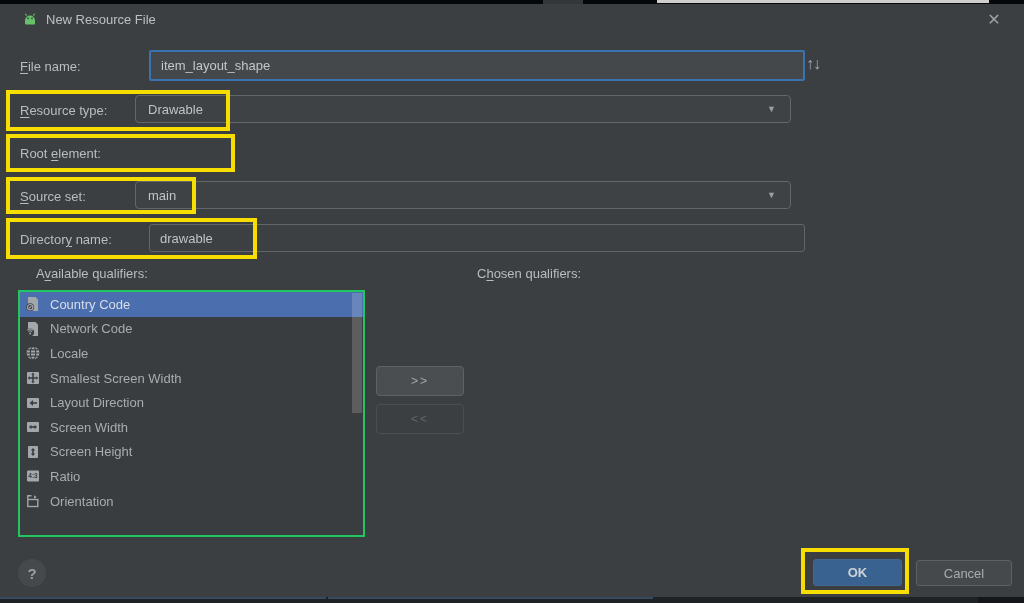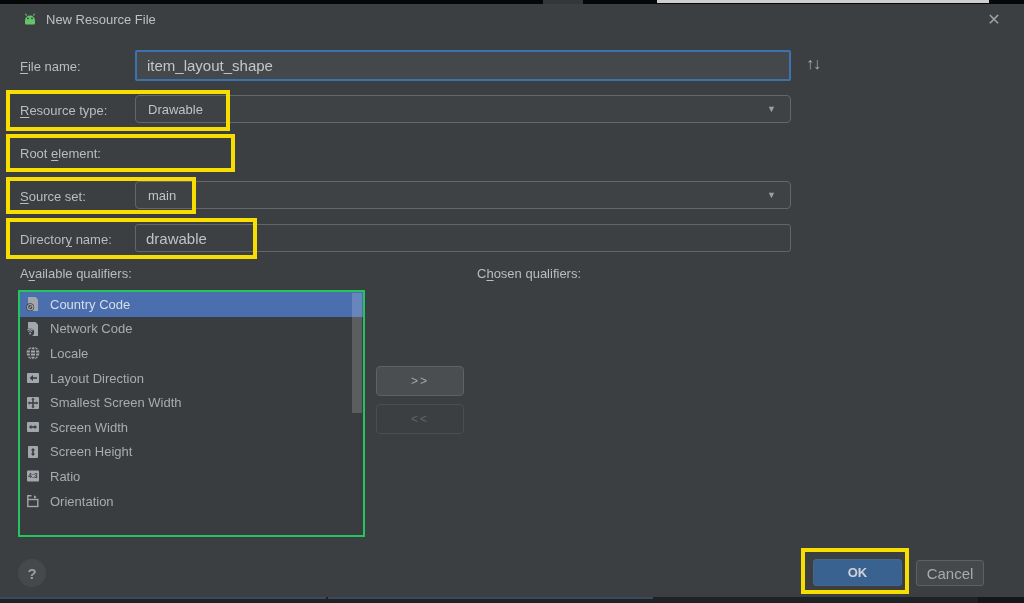--- a/index.html
+++ b/index.html
@@ -19,23 +19,23 @@
   .taskbar-dark { position:absolute; left:978px; top:0; width:46px; height:6px; background:#141619; }
   
   .app-icon { position:absolute; left:22px; top:11px; width:16px; height:16px; }
   .win-title { position:absolute; left:46px; top:12px; font-size:13px; color:#bcc0c3; }
   .close-btn { position:absolute; left:982px; top:8px; width:24px; height:24px; line-height:24px;
                text-align:center; font-size:16px; color:#9da1a4; cursor:default; }
   
   .row-label { position:absolute; left:20px; height:18px; line-height:18px; color:#b9bdc0; }
   .mn { text-decoration:underline; text-underline-offset:2px; }
   .txt-field {
-    position:absolute; left:135px; width:656px; height:28px;
+    position:absolute; left:149px; width:656px; height:28px;
     background:#3d4043; border:1px solid #60666a; border-radius:3px;
-    color:#bfc3c6; font-family:"Liberation Sans",sans-serif; font-size:15px;
+    color:#bfc3c6; font-family:"Liberation Sans",sans-serif; font-size:13px;
     padding:0 10px; outline:none;
   }
   .txt-field.focused {
     height:31px; border:2px solid #3b73b0; background:#45484a; border-radius:2px; color:#c3c7cb;
   }
   .combo {
     position:absolute; left:135px; width:656px; height:28px;
     background:#3e4244; border:1px solid #62676a; border-radius:4px;
     display:flex; align-items:center; padding:0 12px;
   }
@@ -67,23 +67,23 @@
   .move-add { top:366px; background:#4a4e51; border:1px solid #5d6265; color:#a3a8ab; }
   .move-remove { top:404px; background:transparent; border:1px solid #4a4e51; color:#606568; }
   
   .help-btn { position:absolute; left:18px; top:559px; width:28px; height:28px; border-radius:50%;
               background:#46494c; color:#9a9fa2; font-size:15px; font-weight:bold;
               display:flex; align-items:center; justify-content:center; }
   .ok-btn { position:absolute; left:813px; top:559px; width:89px; height:27px;
             background:#3a6290; border:1px solid #45678e; border-radius:3px;
             color:#ccd2d8; font-weight:bold; font-size:13px;
             display:flex; align-items:center; justify-content:center; }
-  .cancel-btn { position:absolute; left:916px; top:560px; width:68px; height:26px;
+  .cancel-btn { position:absolute; left:916px; top:560px; width:96px; height:26px;
             background:#45494b; border:1px solid #5d6164; border-radius:3px;
-            color:#a8acb0; font-size:15px;
+            color:#a8acb0; font-size:13px;
             display:flex; align-items:center; justify-content:center; }
   
   .anno { position:absolute; border:4px solid #f8de00; background:transparent; pointer-events:none; }
   .anno-resource  { left:6px;   top:90px;  width:224px; height:41px; }
   .anno-root      { left:6px;   top:134px; width:229px; height:38px; }
   .anno-source    { left:6px;   top:177px; width:190px; height:37px; }
   .anno-directory { left:6px;   top:218px; width:251px; height:41px; }
   .anno-ok        { left:801px; top:548px; width:108px; height:46px; }
 </style>
 </head>
@@ -121,21 +121,21 @@
 
   <label class="row-label" style="top:188px"><span></span><span class="mn">S</span><span>ource set:</span></label>
   <div class="combo" style="top:181px">
     <span class="combo-value">main</span>
     <span class="combo-arrow">▼</span>
   </div>
 
   <label class="row-label" style="top:231px"><span>Director</span><span class="mn">y</span><span> name:</span></label>
   <input class="txt-field" style="top: 224px;" readonly="" value="drawable">
 
-  <div class="section-label" style="left:20px"><span>A</span><span class="mn">v</span><span>ailable qualifiers:</span></div>
+  <div class="section-label" style="left:36px"><span>A</span><span class="mn">v</span><span>ailable qualifiers:</span></div>
   <div class="section-label" style="left:477px"><span>C</span><span class="mn">h</span><span>osen qualifiers:</span></div>
 
   <div class="qual-list">
     <div class="q-row selected">
         <span class="q-icon">
           <svg viewBox="0 0 16 16">
             <path d="M3 1h7.5L13 3.5V15H3z" fill="#a2a7ab"></path>
             <circle cx="5.2" cy="11.2" r="3.9" fill="#3a3d3f"></circle>
             <circle cx="5.2" cy="11.2" r="2.7" fill="none" stroke="#a2a7ab" stroke-width="1.2"></circle>
             <path d="M4 12.4l2.4-2.4" stroke="#a2a7ab" stroke-width="1.2"></path>
@@ -161,36 +161,36 @@
             <circle cx="8" cy="8" r="6.3" fill="#a2a7ab"></circle>
             <ellipse cx="8" cy="8" rx="2.7" ry="6.3" fill="none" stroke="#3a3d3f" stroke-width="1.1"></ellipse>
             <path d="M1.7 8h12.6M2.6 4.9h10.8M2.6 11.1h10.8" stroke="#3a3d3f" stroke-width="1.1"></path>
           </svg>
         </span>
         <span>Locale</span>
       </div>
       <div class="q-row">
         <span class="q-icon">
           <svg viewBox="0 0 16 16">
+            <rect x="2" y="2" width="12" height="12" rx="1" fill="#a2a7ab"></rect>
+            <path d="M8 4.5v7M4.5 8h7" stroke="#3a3d3f" stroke-width="1.5"></path>
+            <path d="M8 2.6L6.3 4.8h3.4zM8 13.4L6.3 11.2h3.4zM2.6 8l2.2-1.7v3.4zM13.4 8l-2.2-1.7v3.4z" fill="#3a3d3f"></path>
+          </svg>
+        </span>
+        <span>Smallest Screen Width</span>
+      </div>
+      <div class="q-row">
+        <span class="q-icon">
+          <svg viewBox="0 0 16 16">
             <rect x="2" y="3" width="12" height="10" rx="1" fill="#a2a7ab"></rect>
             <path d="M12 8H6" stroke="#3a3d3f" stroke-width="1.6"></path>
             <path d="M8 5L4.6 8L8 11z" fill="#3a3d3f"></path>
           </svg>
         </span>
         <span>Layout Direction</span>
-      </div>
-      <div class="q-row">
-        <span class="q-icon">
-          <svg viewBox="0 0 16 16">
-            <rect x="2" y="2" width="12" height="12" rx="1" fill="#a2a7ab"></rect>
-            <path d="M8 4.5v7M4.5 8h7" stroke="#3a3d3f" stroke-width="1.5"></path>
-            <path d="M8 2.6L6.3 4.8h3.4zM8 13.4L6.3 11.2h3.4zM2.6 8l2.2-1.7v3.4zM13.4 8l-2.2-1.7v3.4z" fill="#3a3d3f"></path>
-          </svg>
-        </span>
-        <span>Smallest Screen Width</span>
       </div>
       <div class="q-row">
         <span class="q-icon">
           <svg viewBox="0 0 16 16">
             <rect x="2" y="3" width="12" height="10" rx="1" fill="#a2a7ab"></rect>
             <path d="M5 8h6" stroke="#3a3d3f" stroke-width="1.6"></path>
             <path d="M6.4 5.8L4 8l2.4 2.2zM9.6 5.8L12 8l-2.4 2.2z" fill="#3a3d3f"></path>
           </svg>
         </span>
         <span>Screen Width</span>

